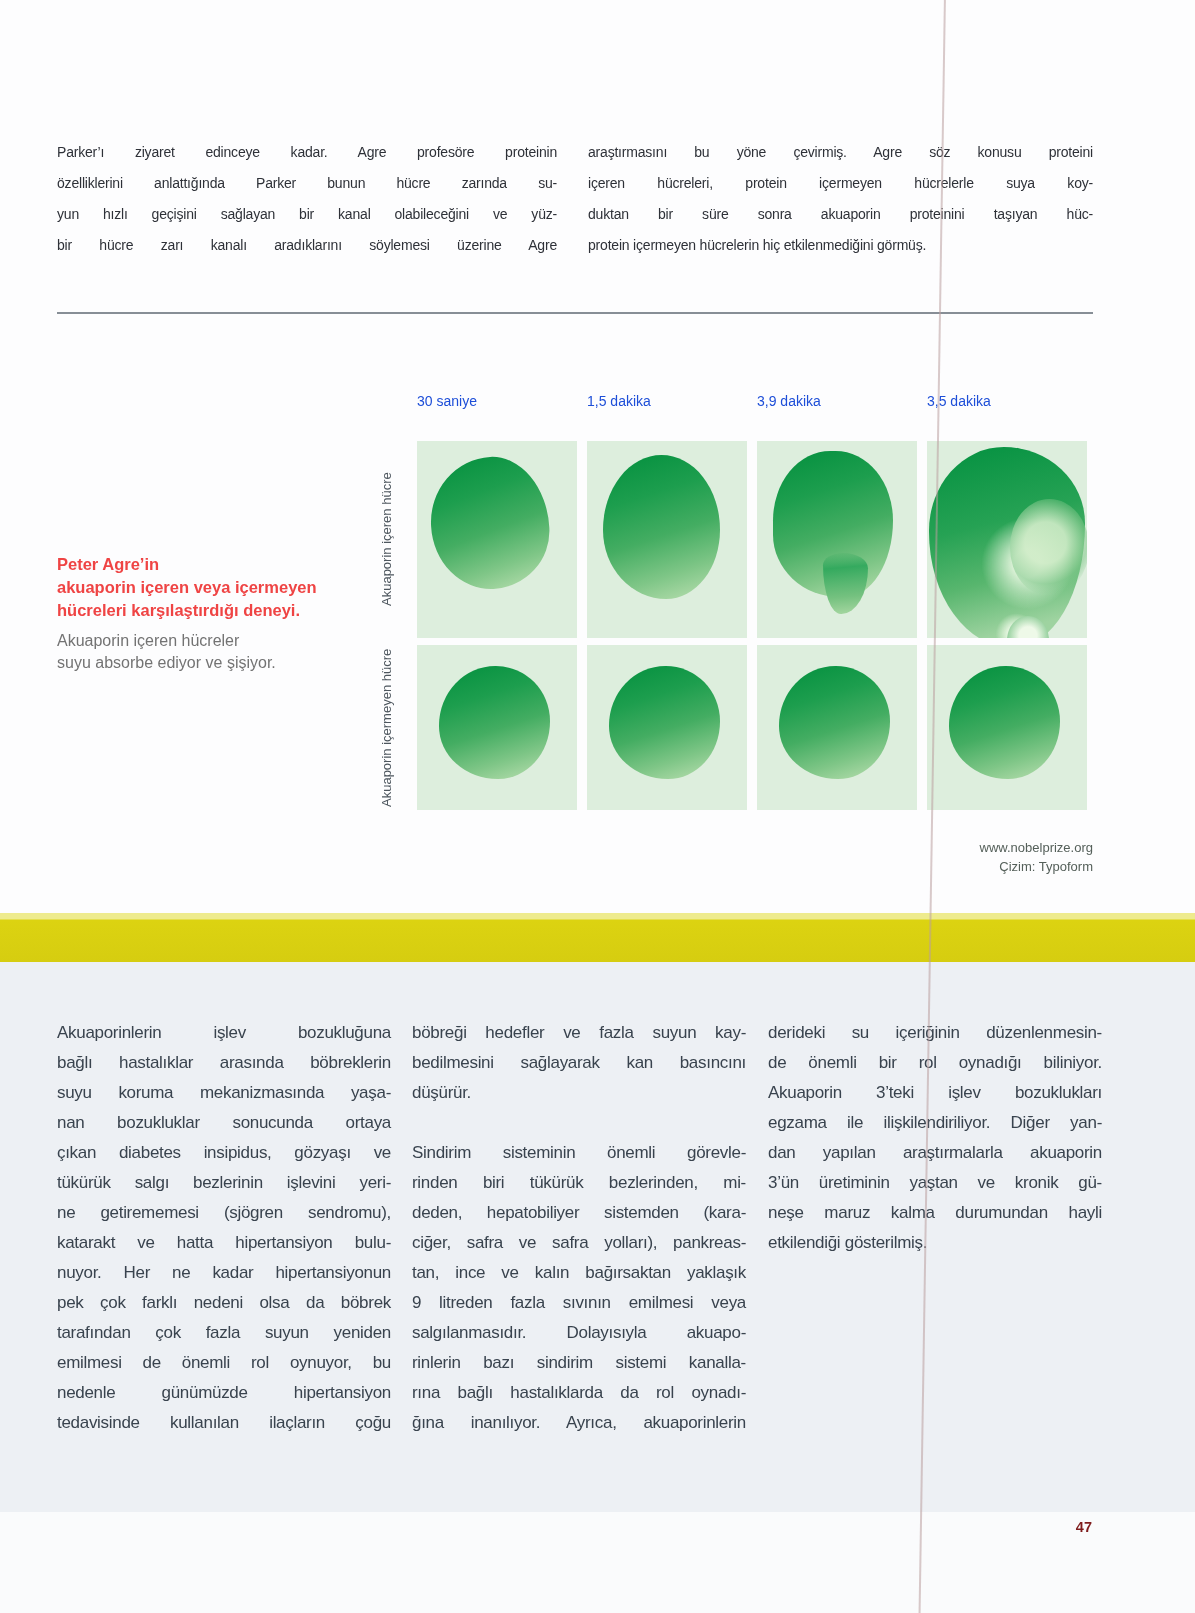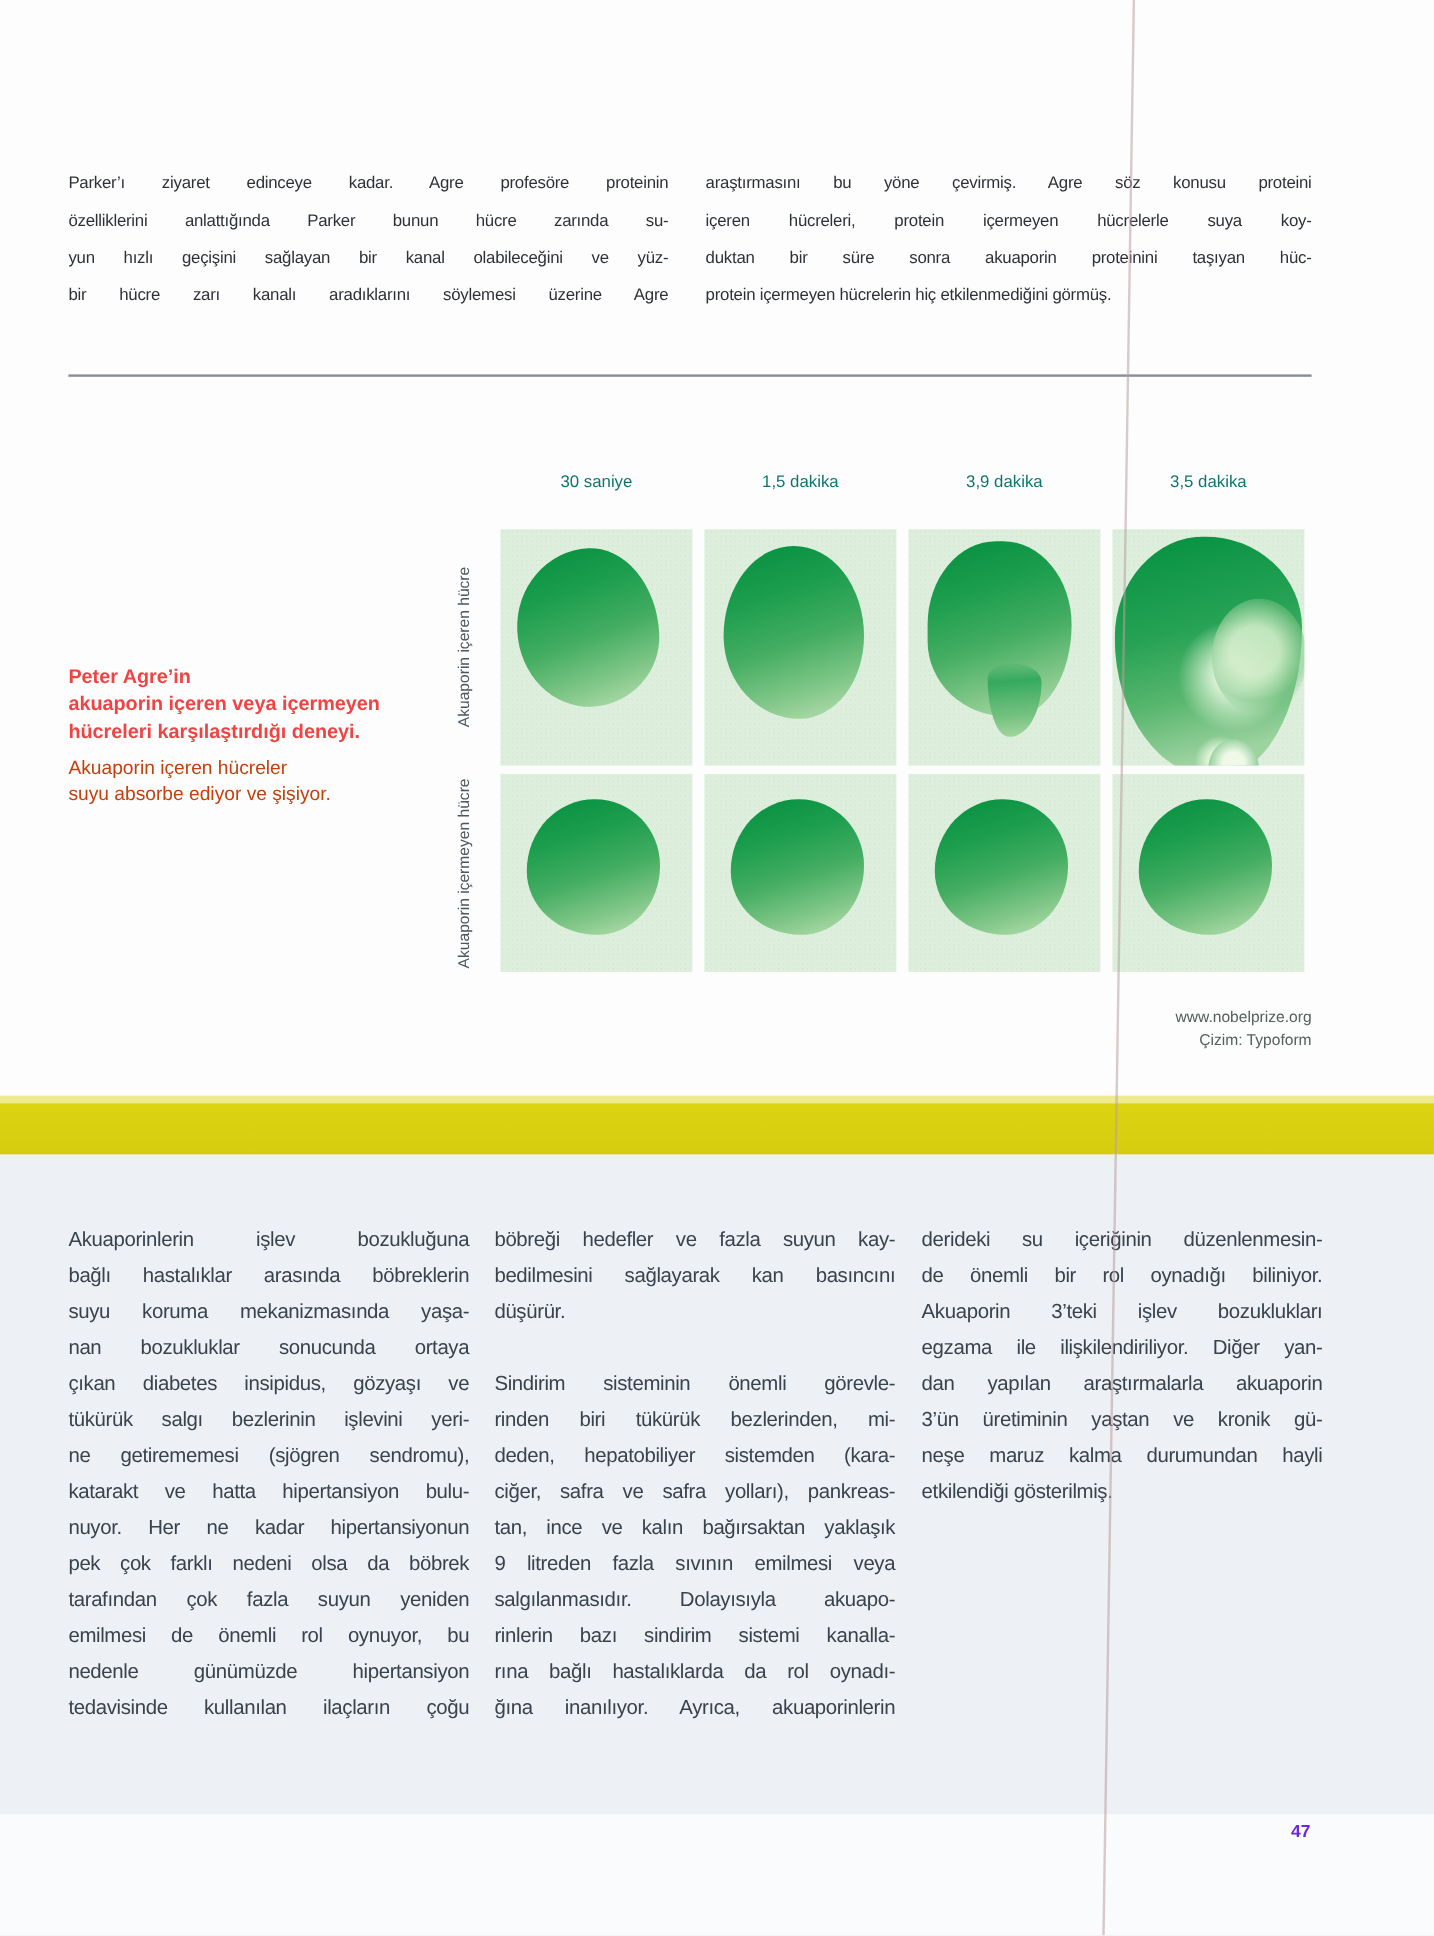--- a/index.html
+++ b/index.html
@@ -23,25 +23,25 @@
   .ln-j{text-align:justify;text-align-last:justify;}
   .ln-end{text-align:justify;text-align-last:left;}
   .pgap{height:30px;}
 
   
   .sanscol{width:334px;color:#39434e;font-size:17px;letter-spacing:-0.3px;line-height:30px;}
 
   
   .cap-bold{left:57px;top:553px;width:310px;color:#ef4444;font-weight:bold;
             font-size:16.5px;line-height:23px;}
-  .cap-note{left:57px;top:630px;width:310px;color:#c2410c;font-size:16px;line-height:22px;}
+  .cap-note{left:57px;top:630px;width:310px;color:#737373;font-size:16px;line-height:22px;}
 
   
-  .time-label{position:absolute;top:393px;width:160px;text-align:center;
-              font-size:14px;color:#0f766e;}
+  .time-label{position:absolute;top:393px;width:160px;text-align:left;
+              font-size:14px;color:#1d4ed8;}
   .row-label{position:absolute;left:374px;width:24px;display:flex;align-items:center;justify-content:center;
              writing-mode:vertical-rl;transform:rotate(180deg);
              font-size:13px;color:#4d565e;}
   .panel{position:absolute;width:160px;overflow:hidden;background:#ddeedd;
          background-image:radial-gradient(rgba(190,224,182,.7) 22%,rgba(0,0,0,0) 23%);
          background-size:4px 4px;}
   .blob{position:absolute;background:linear-gradient(162deg,#089241 6%,#1d9e4e 30%,#44ad62 55%,#7fc687 78%,#b2dcab 96%);}
   .blob.round{left:14%;top:13%;width:69%;height:68%;border-radius:51% 49% 47% 53%/53% 49% 51% 47%;}
   .blob.swell-0{left:9%;top:8%;width:74%;height:67%;border-radius:53% 47% 50% 50%/50% 56% 44% 50%;transform:rotate(-3deg);}
   .blob.swell-1{left:10%;top:7%;width:73%;height:73%;border-radius:50% 50% 46% 54%/52% 52% 48% 48%;}
@@ -57,21 +57,21 @@
         linear-gradient(165deg,#0a9444 8%,#26a254 38%,#58b66e 62%,#9ed3a0 85%);}
   .blob.swell-3::before{content:"";position:absolute;left:52%;top:26%;width:50%;height:48%;border-radius:50%;
       background:radial-gradient(circle at 45% 45%,rgba(208,236,200,.9) 0 30%,rgba(130,200,140,.55) 60%,rgba(130,200,140,0) 75%);}
   .blob.swell-3::after{content:"";position:absolute;left:50%;top:84%;width:27%;height:22%;
       border-radius:50% 50% 60% 40%/55% 55% 45% 45%;
       background:radial-gradient(circle at 50% 45%,#eef9e8 0 28%,#7cc488 75%,#55b06a 100%);}
 
   .credit{top:838px;right:102px;width:220px;text-align:right;
           font-size:13px;line-height:19px;color:#55605a;}
   .page-num{top:1519px;left:1050px;width:42px;text-align:right;
-            font-size:14.5px;font-weight:bold;color:#6d28d9;}
+            font-size:14.5px;font-weight:bold;color:#7f1d1d;}
 </style>
 </head>
 <body>
 
 <div class="page">
 
   <div class="abs mid-bg"></div>
   <div class="abs bottom-bg"></div>
   <div class="abs band"></div>
 

